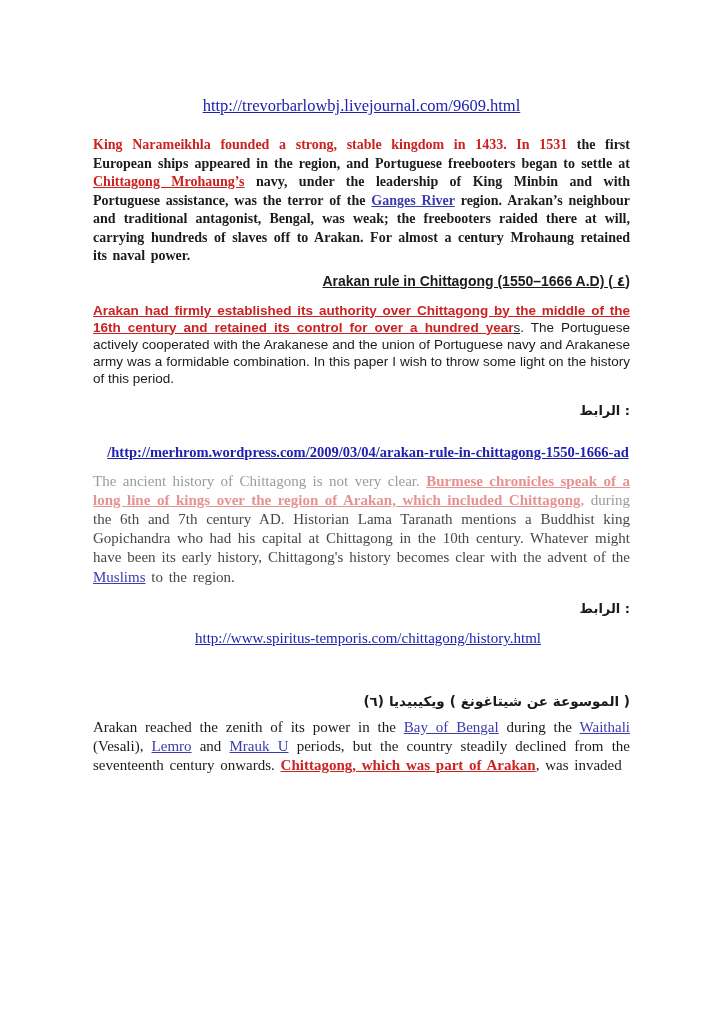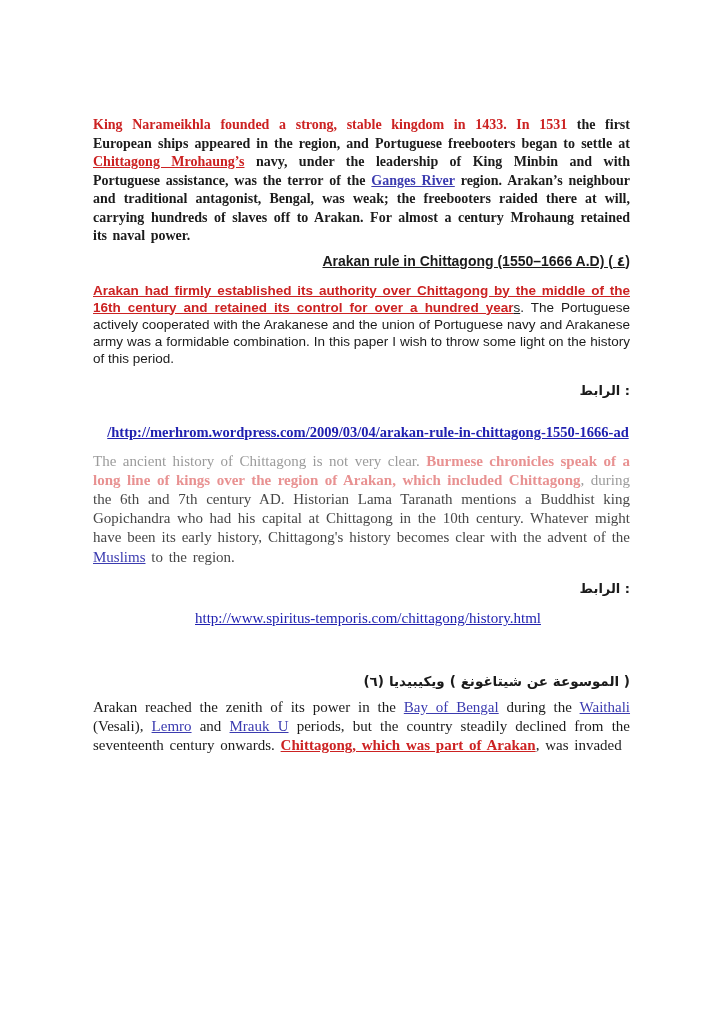--- a/index.html
+++ b/index.html
@@ -78,21 +78,21 @@
     letter-spacing:0.5px;
   }
 
   .para3{
     margin:11px 0 0 0;
     font-size:15px;line-height:19.2px;
     word-spacing:2px;
   }
   .para3 .gray{color:var(--faded_gray);}
   .para3 .dark{color:var(--para3_dark);}
-  .pink-link{color:var(--faded_pink);font-weight:bold;cursor:pointer;}
+  .pink-link{color:var(--faded_pink);font-weight:bold;text-decoration:underline;cursor:pointer;}
 
   .spiritus-line{margin-top:13px;}
   .spiritus-link{
     color:var(--link_blue);
     font-size:15px;
     text-decoration:underline;cursor:pointer;
   }
 
   .h6-line{
     margin-top:46px;
@@ -104,20 +104,23 @@
     margin:9px 0 0 0;
     font-size:15px;line-height:19.2px;
     word-spacing:2px;
   }
 </style>
 </head>
 <body>
 
 <div class="page">
 
+  <div class="top-link-line center serif">
+    <span class="top-link">http://trevorbarlowbj.livejournal.com/9609.html</span>
+  </div>
 
 
   <p class="para1 serif justify"><span class="red">King Narameikhla founded a strong, stable kingdom in 1433. In 1531</span><span> the first European ships appeared in the region, and Portuguese freebooters began to settle at </span><span class="red-link">Chittagong Mrohaung’s</span><span> navy, under the leadership of King Minbin and with Portuguese assistance, was the terror of the </span><span class="blue-link">Ganges River</span><span> region. Arakan’s neighbour and traditional antagonist, Bengal, was weak; the freebooters raided there at will, carrying hundreds of slaves off to Arakan. For almost a century Mrohaung retained its naval power.</span></p>
 
   <div class="h4-line sans right">
     <span class="h4-text">Arakan rule in Chittagong (1550–1666 A.D)  ( ٤)</span>
   </div>
 
   <p class="para2 sans justify"><span class="lead">Arakan had firmly established its authority over Chittagong by the middle of the 16th century and retained its control for over a hundred year</span><span class="lead-s">s</span><span>. The Portuguese actively cooperated with the Arakanese and the union of Portuguese navy and Arakanese army was a formidable combination. In this paper I wish to throw some light on the history of this period.</span></p>
 

